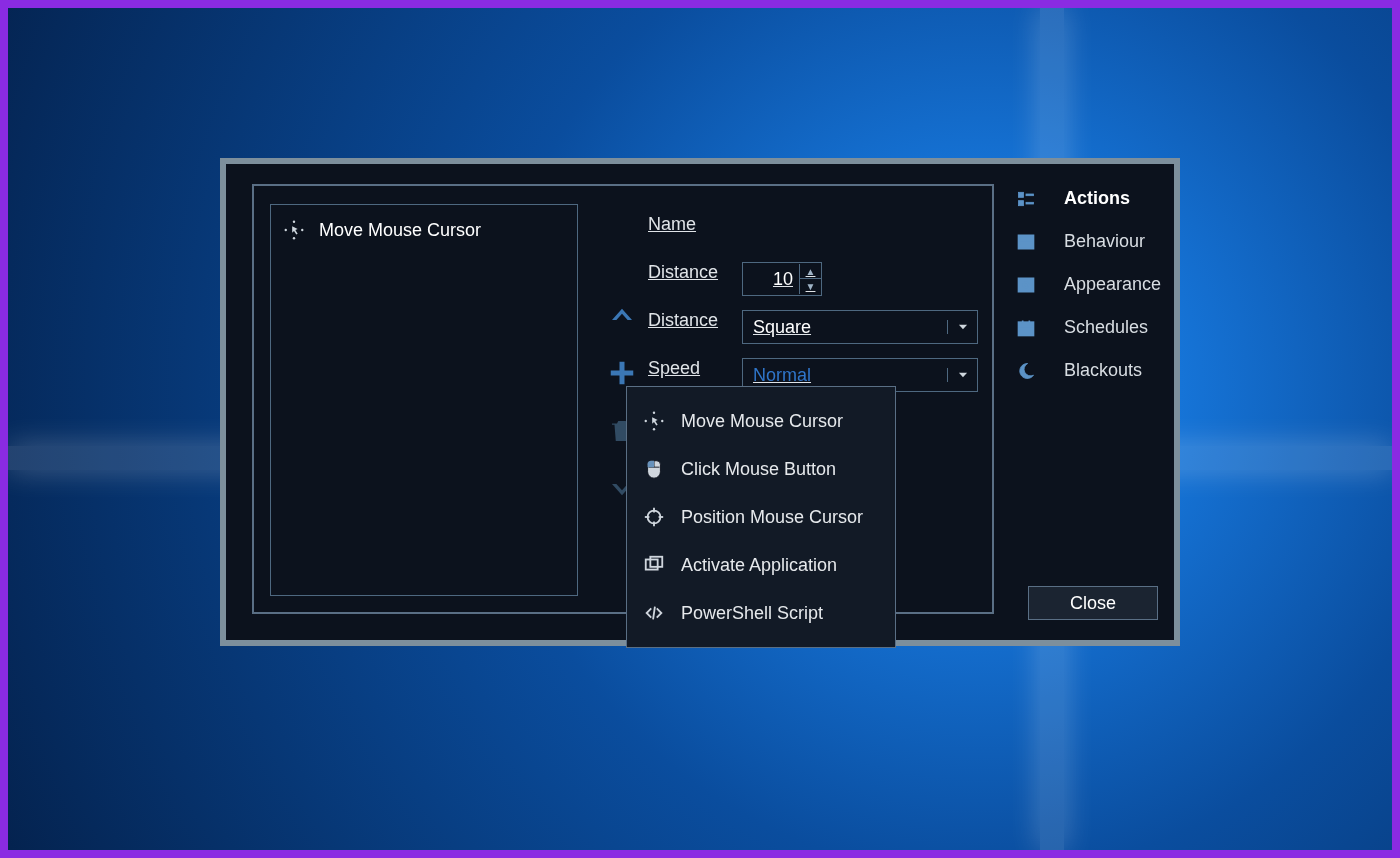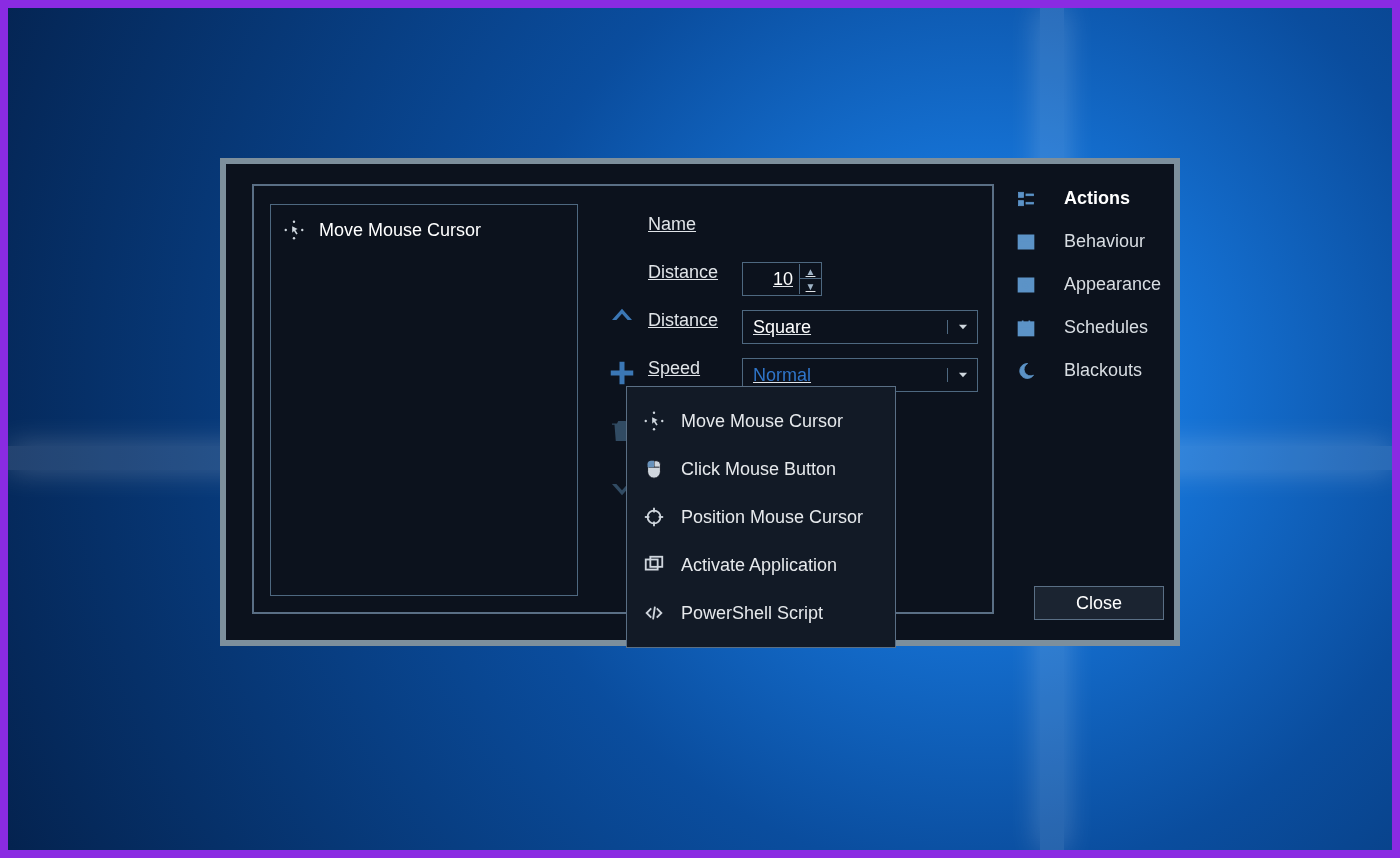--- a/index.html
+++ b/index.html
@@ -82,21 +82,21 @@
     position:absolute; right: 18px; top: 24px;
     width: 140px; display:flex; flex-direction:column; gap:22px;
     font-size: 18px;
   }
   .side-tabs .tab { display:flex; align-items:center; gap:28px; cursor:pointer; }
   .side-tabs .tab.active { color:#fff; font-weight:600; }
   .side-tabs .ico { width:20px; height:20px; display:flex; align-items:center; justify-content:center;}
   .side-tabs svg { width:20px; height:20px; stroke:#5c93c7; fill:#5c93c7;}
 
   .close-btn {
-    position:absolute; right:10px; bottom:20px;
+    position:absolute; right:16px; bottom:20px;
     width:130px; height:34px; border:1px solid #5a6f85;
     display:flex; align-items:center; justify-content:center;
     background:#1b2431; color:#fff; font-size:18px; cursor:pointer;
   }
 
   
   .ctx-menu {
     position:absolute;
     left: 618px; top: 378px;
     width: 270px;

